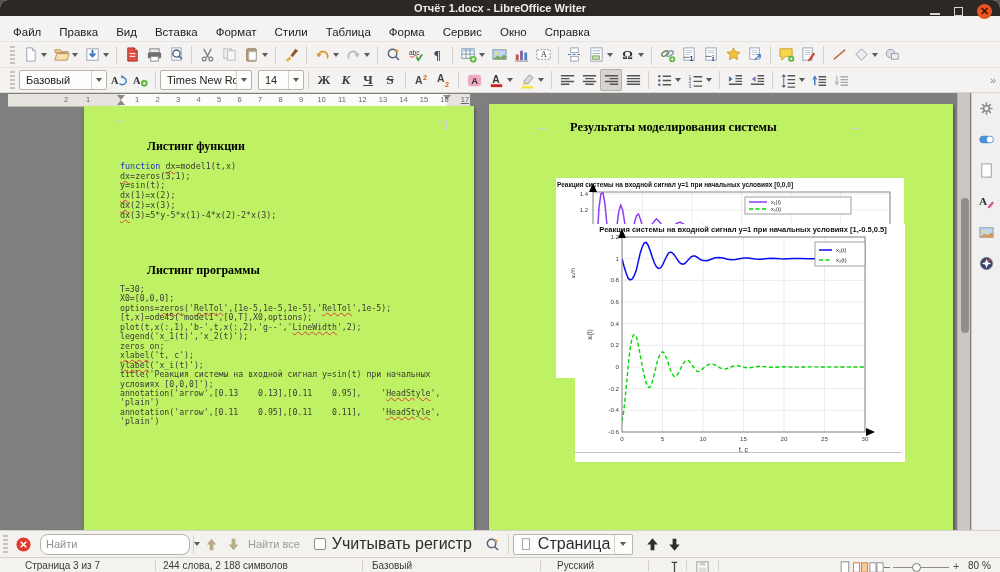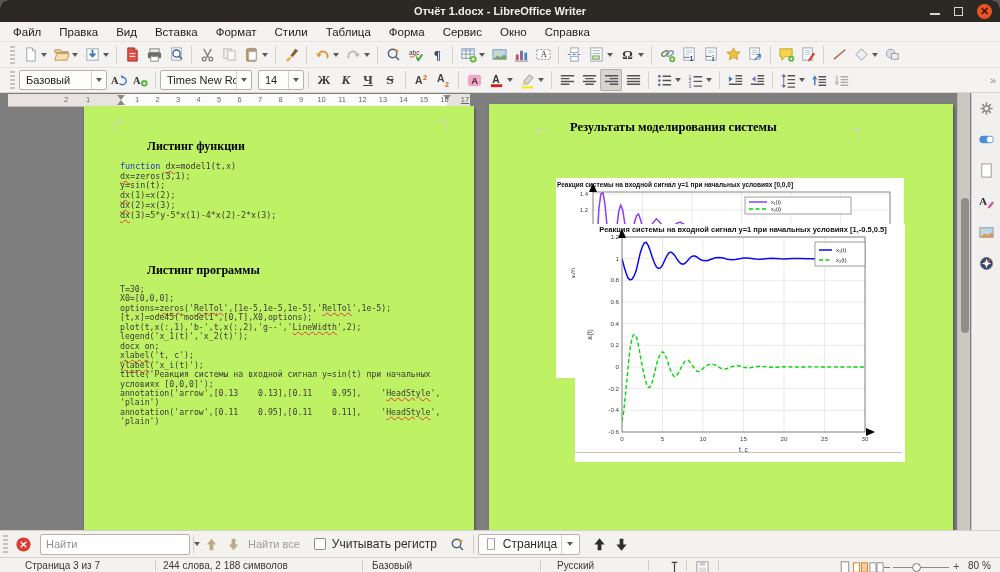--- a/index.html
+++ b/index.html
@@ -1,19 +1,19 @@
 <!DOCTYPE html>
 <html><head>
 <meta charset="utf-8">
 <style>
 *{margin:0;padding:0;box-sizing:border-box}
 html,body{width:1000px;height:572px;overflow:hidden;background:#555;font-family:"Liberation Sans",sans-serif}
 .win{position:relative;width:1000px;height:572px;background:#f5f3f1;overflow:hidden;border-radius:8px 8px 0 0}
 
-.titlebar{position:absolute;left:0;top:0;width:100%;height:22px;background:#2c2925;display:flex;align-items:center;justify-content:center}
+.titlebar{position:absolute;left:0;top:0;width:100%;height:16px;background:#2c2925;display:flex;align-items:center;justify-content:center}
 .titlebar .ttl{color:#f0eeea;font-size:11px;font-weight:bold}
 .winctl{position:absolute;right:8px;top:0;height:22px;display:flex;align-items:center;gap:14px}
 .wc-min{width:10px;height:2px;background:#d8d5d0;margin-top:6px}
 .wc-max{width:9px;height:9px;border:1.5px solid #d8d5d0}
 .wc-close{width:15px;height:15px;border-radius:50%;background:#e95420;color:#3a1505;font-size:11px;line-height:14px;text-align:center;font-weight:bold}
 
 .menubar{position:absolute;left:0;top:22px;width:100%;height:19px;background:#f5f3f1;display:flex;align-items:center;padding-left:4px}
 .menu-item{font-size:11.5px;color:#1c1c1c;padding:2px 9px;border-radius:2px}
 
 .tbrow{position:absolute;left:0;width:100%;background:#f5f3f1;display:flex;align-items:center;padding-left:10px}
@@ -53,25 +53,25 @@
 .chart{position:absolute;background:#fff}
 .chart1{left:67px;top:74px;width:348px;height:200px}
 .chart2{left:86px;top:120px;width:330px;height:238px}
 .img-edge{position:absolute;left:85px;top:348px;width:328px;height:1px;background:#c6c3c0}
 .vscroll{position:absolute;left:957px;top:0;width:13px;height:437px;background:#cbc7c3;border-left:1px solid #b7b3ae}
 .vthumb{position:absolute;left:2.5px;top:105px;width:8px;height:135px;background:#908d8a;border-radius:4px}
 .sidebar{position:absolute;left:971px;top:0;width:29px;height:437px;background:#f2f0ee;border-left:1px solid #ccc8c3;display:flex;flex-direction:column;align-items:center;padding-top:3px}
 .sb{width:24px;height:24px;display:flex;align-items:center;justify-content:center;margin-bottom:7px}
 
 .findbar{position:absolute;left:0;top:530px;width:100%;height:27px;background:#f4f2ef;border-top:1px solid #d4d0cb;display:flex;align-items:center}
-.fi-wrap{display:flex;height:21px;width:150px;border:1px solid #b6b2ac;border-radius:2px;background:#fff;margin-left:6px}
+.fi-wrap{display:flex;height:21px;width:150px;border:1px solid #b6b2ac;border-radius:8px;background:#fff;margin-left:6px}
 .fi-wrap input{flex:1;border:0;outline:none;font-size:11px;padding:0 5px;color:#333;background:transparent}
 .fi-wrap input::placeholder{color:#919191}
 .fi-cbtn{width:16px;border-left:1px solid #d5d1cc;display:flex;align-items:center;justify-content:center}
-.ftxt{font-size:12px;color:#2d2d2d}
+.ftxt{font-size:16px;color:#2d2d2d}
 .ftxt-dis{font-size:11px;color:#9d9d9d}
 .fchk{width:12px;height:12px;border:1px solid #8f8b86;background:#fff;border-radius:2px}
 .fcombo{height:21px;border:1px solid #b6b2ac;border-radius:2px;background:#fdfdfc;display:flex;align-items:center;padding:0 2px 0 4px;gap:4px}
 
 .statusbar{position:absolute;left:0;top:557px;width:100%;height:15px;background:#f4f2ef;border-top:1px solid #d4d0cb;font-size:10px;color:#3a3a3a}
 .st{position:absolute;top:2px;white-space:nowrap}
 .stdiv{position:absolute;top:2px;width:1px;height:11px;background:#d2cec9}
 .sl-track{position:absolute;left:893px;top:9px;width:56px;height:1px;background:#8f8b86}
 .sl-notch{position:absolute;left:919px;top:6px;width:1px;height:7px;background:#8f8b86}
 .sl-thumb{position:absolute;left:912px;top:5px;width:9px;height:9px;border-radius:50%;background:#fdfdfc;border:1px solid #7f7b76}
@@ -542,21 +542,21 @@
           <div class="codeline"><span class="c-err">dx</span><span>(3)=5*y-5*x(1)-4*x(2)-2*x(3);</span></div>
         </div>
       <div class="doc-h" style="left:63px;top:157px">Листинг программы</div>
       <div class="codeblock" id="prog-code">
           <div class="codeline"><span>T=30;</span></div>
           <div class="codeline"><span>X0=[0,0,0];</span></div>
           <div class="codeline"><span>options=</span><span class="c-err">zeros</span><span>('</span><span class="c-err">RelTol</span><span>',[1e-5,1e-5,1e-5],'</span><span class="c-err">RelTol</span><span>',1e-5);</span></div>
           <div class="codeline"><span>[t,x]=ode45('model1',[0,T],X0,options);</span></div>
           <div class="codeline"><span>plot(t,x(:,1),'b-',t,x(:,2),'g--','</span><span class="c-err">LineWidth</span><span>',2);</span></div>
           <div class="codeline"><span>legend('x_1(t)','x_2(t)');</span></div>
-          <div class="codeline"><span>docx on;</span></div>
+          <div class="codeline"><span>zeros on;</span></div>
           <div class="codeline"><span class="c-err">xlabel</span><span>('t, c');</span></div>
           <div class="codeline"><span class="c-err">ylabel</span><span>('x_i(t)');</span></div>
           <div class="codeline"><span>title('Реакция системы на входной сигнал y=sin(t) при начальных условиях [0,0,0]');</span></div>
           <div class="codeline"><span>annotation('arrow',[0.13    0.13],[0.11    0.95],    '</span><span class="c-err">HeadStyle</span><span>', 'plain')</span></div>
           <div class="codeline"><span>annotation('arrow',[0.11    0.95],[0.11    0.11],    '</span><span class="c-err">HeadStyle</span><span>', 'plain')</span></div>
         </div>
     </div>
 
     <div class="page page-right">
       <span class="cm cm-l" style="left:48px;top:24px"></span>

